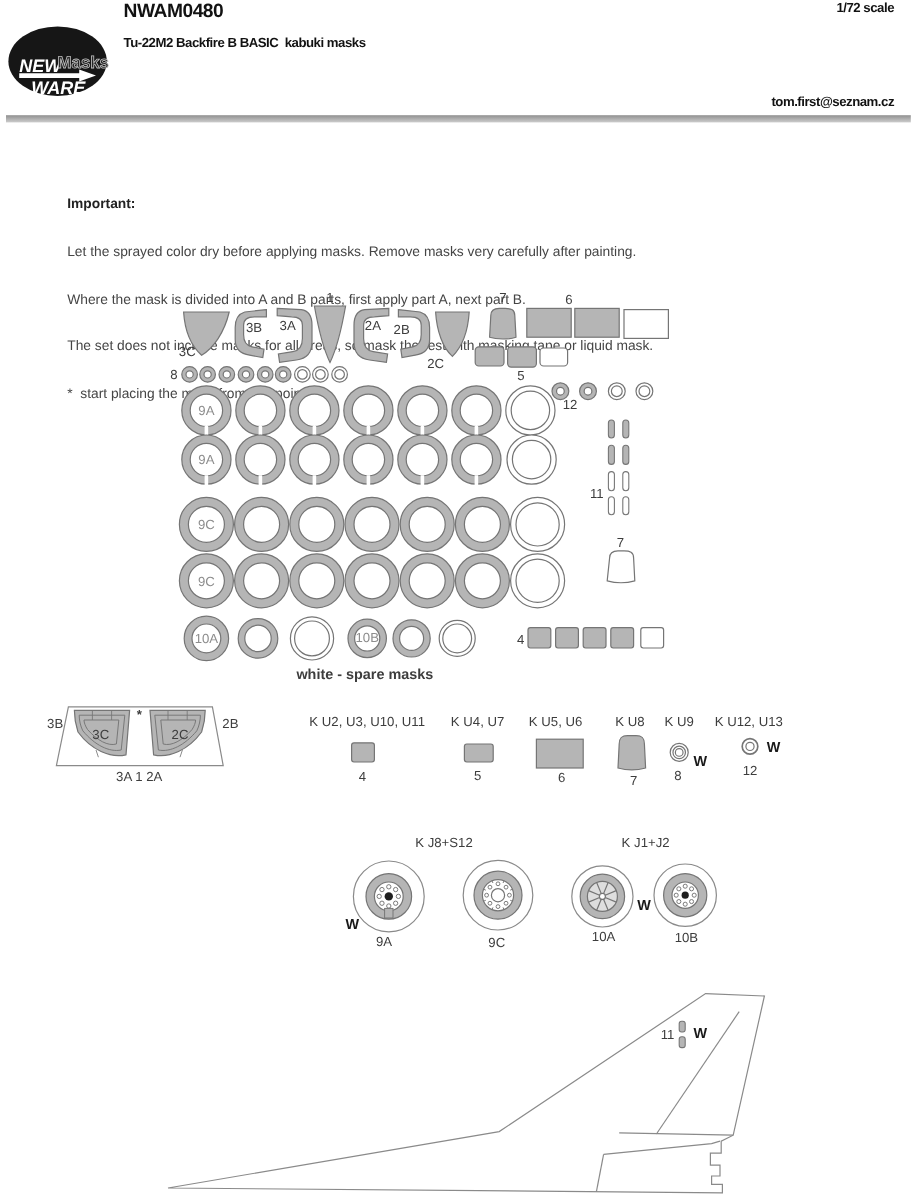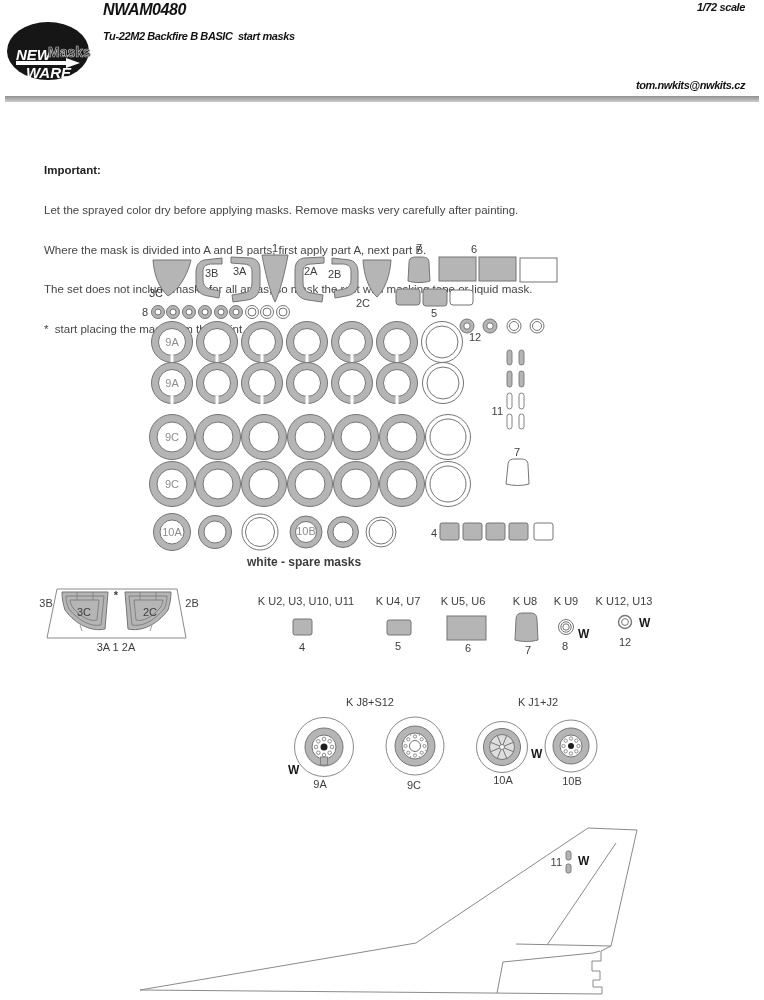--- a/index.html
+++ b/index.html
@@ -1,23 +1,23 @@
 <!DOCTYPE html>
 <html><head>
 <meta charset="utf-8">
 <style>
   html,body{margin:0;padding:0;background:#ffffff;}
   .page{position:relative;width:764px;height:1000px;background:#fff;overflow:hidden;
         font-family:"Liberation Sans",sans-serif;}
-  .hdr{position:absolute;font-weight:bold;color:#121212;letter-spacing:-0.4px;white-space:pre;font-style:italic;}
+  .hdr{position:absolute;font-weight:bold;color:#121212;letter-spacing:-0.4px;white-space:pre;}
   .hdr.sm{font-size:11px;}
   .hdr.lg{font-size:16px;}
   .rule{position:absolute;left:5px;top:96px;width:754px;height:6px;
         background:linear-gradient(#909090,#cccccc);}
-  .notes{position:absolute;left:44px;top:138px;width:580px;font-size:11.5px;
+  .notes{position:absolute;left:56px;top:138px;width:580px;font-size:11.5px;
          line-height:13.2px;color:#454545;white-space:pre;}
   .notes .head{font-weight:bold;color:#222;}
   .notes b{color:#1a1a1a;font-size:12.5px;}
   svg text{font-family:"Liberation Sans",sans-serif;}
   .lbl{font-size:11px;fill:#3d3d3d;}
   .lbl.b{font-weight:bold;}
   .lbl.big{font-size:12px;font-weight:bold;}
   .lbl.inring{fill:#8d8d8d;}
   .wmark{font-size:12px;font-weight:bold;fill:#1a1a1a;}
 </style>
@@ -28,22 +28,22 @@
 
   <svg style="position:absolute;left:4px;top:20px" width="88" height="64" viewBox="0 0 88 64">
     <ellipse cx="44" cy="31" rx="41" ry="29" fill="#161616"></ellipse>
     <text x="12" y="40" font-size="15" font-weight="bold" font-style="italic" fill="#ffffff">NEW</text>
     <text x="44" y="37" font-size="14" font-weight="bold" fill="#262626" stroke="#bdbdbd" stroke-width="0.7">Masks</text>
     <polygon points="12,41 62,41 62,38 76,43 62,48 62,45 12,45" fill="#ffffff"></polygon>
     <text x="22" y="58" font-size="15" font-weight="bold" font-style="italic" fill="#ffffff">WARE</text>
   </svg>
   <span class="hdr lg" style="left:103px;top:1px">NWAM0480</span>
   <span class="hdr sm" style="right:19px;top:1px">1/72 scale</span>
-  <span class="hdr sm" style="left:103px;top:30px">Tu-22M2 Backfire B BASIC  start masks</span>
-  <span class="hdr sm" style="right:19px;top:79px">tom.nwkits@nwkits.cz</span>
+  <span class="hdr sm" style="left:103px;top:30px">Tu-22M2 Backfire B BASIC  kabuki masks</span>
+  <span class="hdr sm" style="right:19px;top:79px">tom.first@seznam.cz</span>
   <div class="rule"></div>
 
   <div class="notes">
     <div class="head">Important:</div>
     <div>Let the sprayed color dry before applying masks. Remove masks very carefully after painting.</div>
     <div>Where the mask is divided into A and B parts, first apply part A, next part B.</div>
     <div>The set does not include masks for all areas, so mask the rest with masking tape or liquid mask.</div>
     <div>*  start placing the mask from this point</div>
   </div>
 

